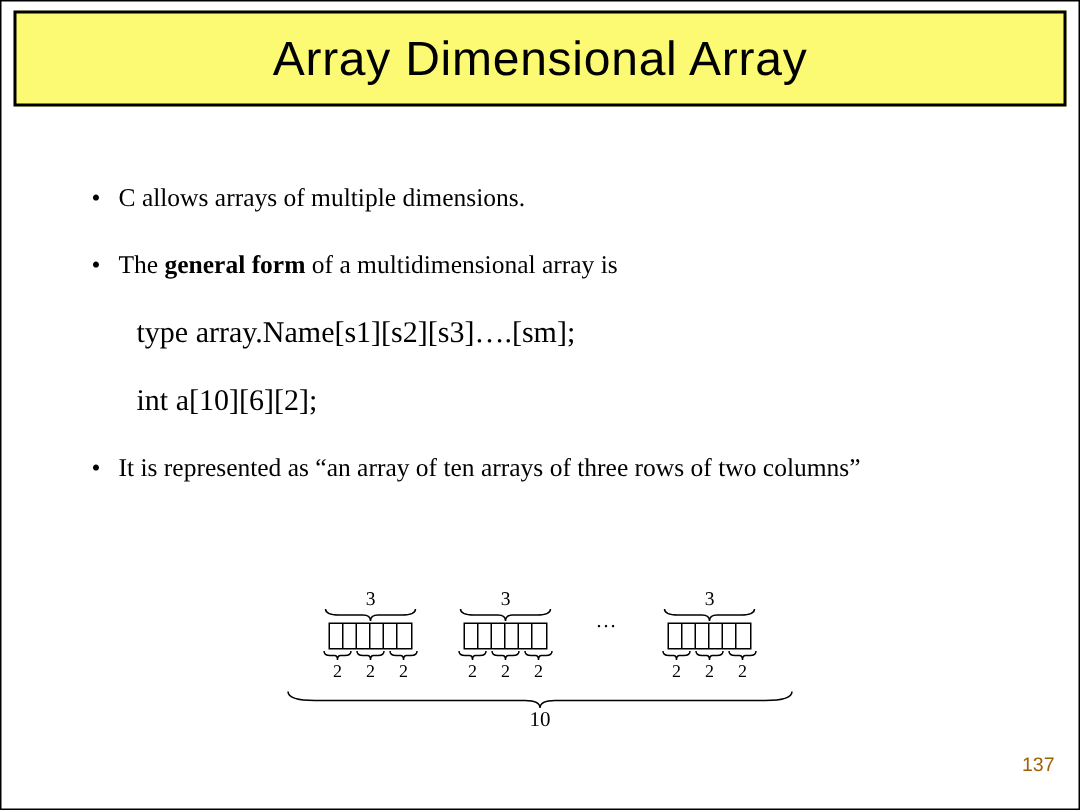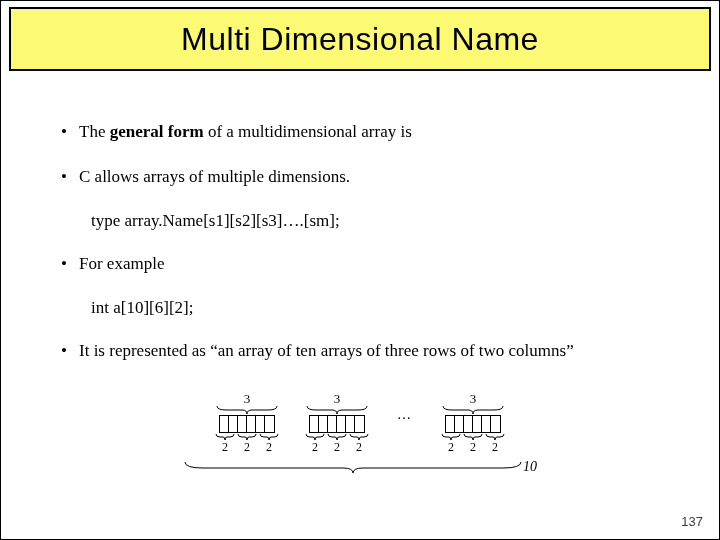--- a/index.html
+++ b/index.html
@@ -4,71 +4,67 @@
 <style>
   * { box-sizing: border-box; margin: 0; padding: 0; }
   html, body { width: 720px; height: 540px; background: #fff; font-family: "Times New Roman", Times, serif; color: #000; overflow: hidden; }
   .slide { position: relative; width: 720px; height: 540px; border: 1px solid #000; }
   .title-band { position: absolute; top: 6px; left: 8px; right: 8px; height: 64px; background: #fcfa72; border: 2px solid #000; display: flex; align-items: center; justify-content: center; }
   .title-band h1 { font-family: Arial, Helvetica, sans-serif; font-weight: 400; font-size: 32px; letter-spacing: 0.5px; }
   .content { position: absolute; top: 120px; left: 60px; right: 40px; }
   .bullet { display: flex; align-items: flex-start; margin-bottom: 22px; font-size: 17px; line-height: 1.35; }
   .bullet .dot { width: 18px; flex: 0 0 18px; }
   .bullet .dot::before { content: "•"; }
-  .sub { margin-left: 30px; margin-bottom: 22px; font-size: 17px; }
-  .page-num { position: absolute; right: 16px; bottom: 10px; font-family: Arial, Helvetica, sans-serif; font-size: 13px; color: #404040; }
+  .sub { margin-left: 30px; margin-bottom: 22px; font-size: 20px; }
+  .page-num { position: absolute; right: 16px; bottom: 22px; font-family: Arial, Helvetica, sans-serif; font-size: 13px; color: #a16207; }
 
   
   .diagram { position: absolute; left: 0; right: 0; top: 390px; display:flex; justify-content:center; }
   .diagram-inner { display:flex; flex-direction:column; align-items:center; }
   .blocks-row { display:flex; align-items:flex-end; gap: 26px; }
   .block3 { display:flex; flex-direction:column; align-items:center; }
   .top-brace { font-size:10px; position:relative; display:flex; flex-direction:column; align-items:center; width:62px; }
   .top-brace .lbl { font-size:13px; margin-bottom:-2px; font-family:"Times New Roman", serif;}
   .top-brace svg { width: 62px; height:10px; display:block;}
   .cells { display:flex; border:1px solid #000; height:18px; }
   .cells span { width:9px; border-right:1px solid #000; }
   .cells span:last-child { border-right:none; }
   .groups { display:flex; gap:2px; }
   .grp { display:flex; flex-direction:column; align-items:center; }
   .grp svg { width:20px; height:8px; display:block; }
   .grp .n { font-size:12px; line-height:1; font-family:"Times New Roman", serif;}
   .dots { font-size:14px; align-self:center; padding:0 2px 14px 2px; letter-spacing:2px; }
-  .big-brace { margin-top:6px; display:flex; flex-direction:row; align-items:center;font-style:italic; }
+  .big-brace { margin-top:6px; display:flex; flex-direction:column; align-items:center; }
   .big-brace svg { width:340px; height:14px; display:block; }
   .big-brace .n { font-size:14px; font-family:"Times New Roman", serif;}
 </style>
 </head>
 <body>
 
 <div class="slide">
   <div class="title-band">
-    <h1>Multi Dimensional Name</h1>
+    <h1>Array Dimensional Array</h1>
   </div>
 
   <div class="content">
+
+    <div class="bullet">
+      <span class="dot"></span>
+      <span>C allows arrays of multiple dimensions.</span>
+    </div>
 
     <div class="bullet">
       <span class="dot"></span>
       <span>
         <span>The </span><b>general form</b><span> of a multidimensional array is</span>
       </span>
     </div>
 
-    <div class="bullet">
-      <span class="dot"></span>
-      <span>C allows arrays of multiple dimensions.</span>
-    </div>
-
     <div class="sub">type array.Name[s1][s2][s3]….[sm];</div>
 
-    <div class="bullet">
-      <span class="dot"></span>
-      <span>For example</span>
-    </div>
 
     <div class="sub">int a[10][6][2];</div>
 
     <div class="bullet" style="margin-bottom:16px">
       <span class="dot"></span>
       <span>It is represented as “an array of ten arrays of three rows of two columns”</span>
     </div>
   </div>
 
   <div class="diagram">

